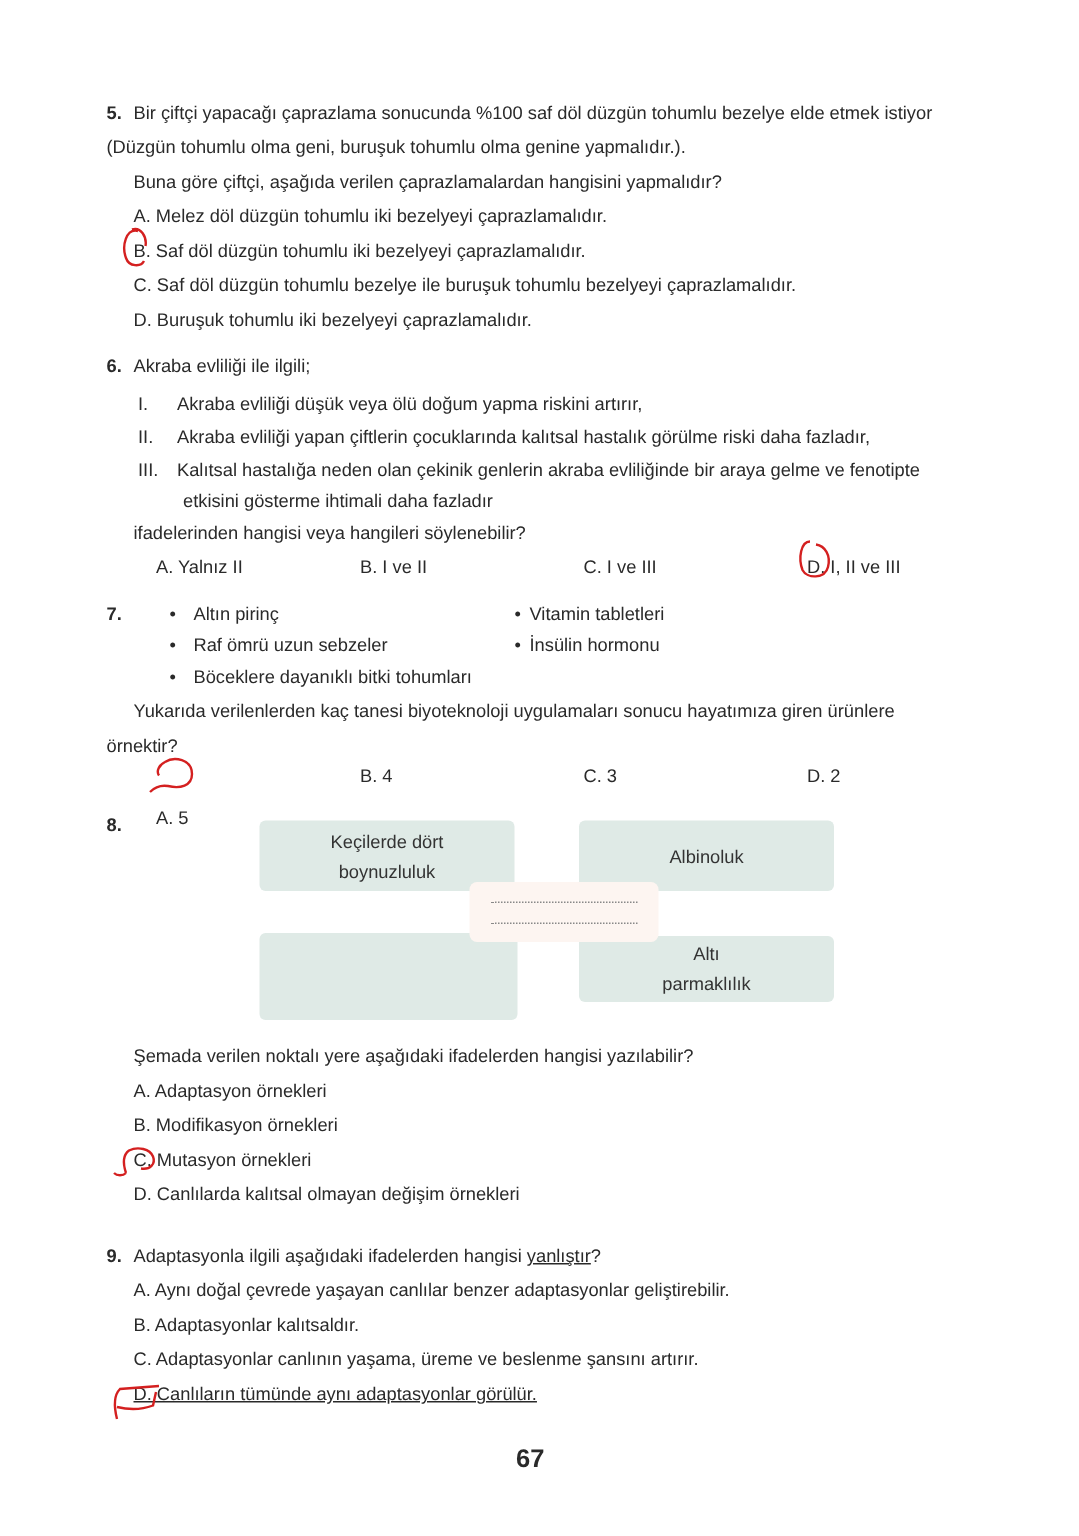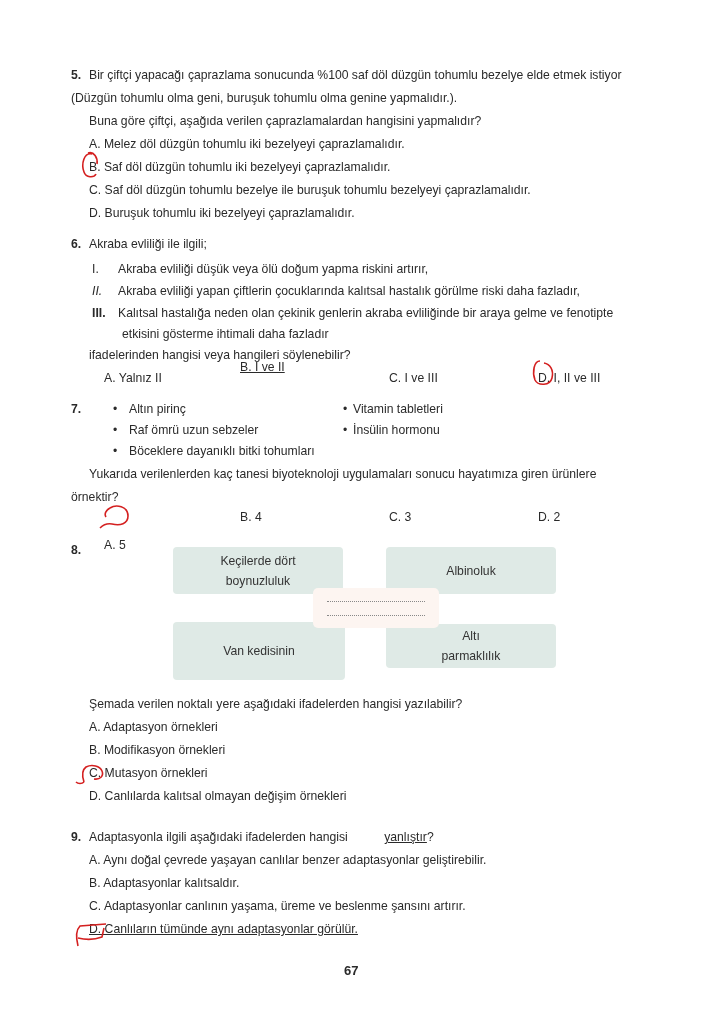--- a/index.html
+++ b/index.html
@@ -14,22 +14,22 @@
     position: absolute; background: #dfeae6; border-radius: 4px;
     display: flex; align-items: center; justify-content: center;
     text-align: center; line-height: 20px; font-size: 12.2px; color: #333;
   }
   .center-box {
     position: absolute; background: #fdf5f1; border-radius: 5px;
   }
   .dots {
     position: absolute; left: 14px; right: 14px; border-top: 1px dotted #888;
   }
-  .underline { text-decoration: underline; margin-left: 33px; }
-  .page-num { font-weight: bold; font-size: 13px; }
+  .underline { text-decoration: underline; }
+  .page-num { font-weight: bold; font-size: 17px; }
 </style>
 </head>
 <body>
 
 <div>
   <span class="abs qnum" style="left:71px;top:68px;">5.</span>
   <span class="abs" style="left:89px;top:68px;">Bir çiftçi yapacağı çaprazlama sonucunda %100 saf döl düzgün tohumlu bezelye elde etmek istiyor</span>
   <span class="abs" style="left:71px;top:91px;">(Düzgün tohumlu olma geni, buruşuk tohumlu olma genine yapmalıdır.).</span>
   <span class="abs" style="left:89px;top:114px;">Buna göre çiftçi, aşağıda verilen çaprazlamalardan hangisini yapmalıdır?</span>
   <span class="abs" style="left:89px;top:137px;">A. Melez döl düzgün tohumlu iki bezelyeyi çaprazlamalıdır.</span>
@@ -39,28 +39,28 @@
   <svg class="mark" style="left:78px;top:150px;" width="26" height="30">
     <path d="M14 4 C 6 2, 3 14, 6 22 C 8 28, 16 28, 18 24 M10 3 C 16 1, 20 8, 19 14" fill="none" stroke="#d42020" stroke-width="1.6"></path>
   </svg>
 </div>
 
 <div>
   <span class="abs qnum" style="left:71px;top:237px;">6.</span>
   <span class="abs" style="left:89px;top:237px;">Akraba evliliği ile ilgili;</span>
   <span class="abs" style="left:92px;top:262px;">I.</span>
   <span class="abs" style="left:118px;top:262px;">Akraba evliliği düşük veya ölü doğum yapma riskini artırır,</span>
-  <span class="abs" style="left:92px;top:284px;font-style:italic;">II.</span>
+  <span class="abs" style="left:92px;top:284px;">II.</span>
   <span class="abs" style="left:118px;top:284px;text-align:center;">Akraba evliliği yapan çiftlerin çocuklarında kalıtsal hastalık görülme riski daha fazladır,</span>
-  <span class="abs" style="left:92px;top:306px;font-weight:bold;">III.</span>
+  <span class="abs" style="left:92px;top:306px;">III.</span>
   <span class="abs" style="left:118px;top:306px;">Kalıtsal hastalığa neden olan çekinik genlerin akraba evliliğinde bir araya gelme ve fenotipte</span>
   <span class="abs" style="left:122px;top:327px;">etkisini gösterme ihtimali daha fazladır</span>
   <span class="abs" style="left:89px;top:348px;">ifadelerinden hangisi veya hangileri söylenebilir?</span>
   <span class="abs" style="left:104px;top:371px;">A. Yalnız II</span>
-  <span class="abs" style="left:240px;top:360px;text-decoration:underline;">B. I ve II</span>
+  <span class="abs" style="left:240px;top:371px;">B. I ve II</span>
   <span class="abs" style="left:389px;top:371px;">C. I ve III</span>
   <span class="abs" style="left:538px;top:371px;">D. I, II ve III</span>
   <svg class="mark" style="left:528px;top:358px;" width="30" height="30">
     <path d="M12 3 C 6 3, 4 14, 7 22 C 10 28, 22 28, 24 20 C 26 12, 22 6, 16 5" fill="none" stroke="#d42020" stroke-width="1.6"></path>
   </svg>
 </div>
 
 <div>
   <span class="abs qnum" style="left:71px;top:402px;">7.</span>
   <span class="abs" style="left:113px;top:402px;">•</span>
@@ -91,21 +91,20 @@
       <div>
         <div>Keçilerde dört</div>
         <div>boynuzluluk</div>
       </div>
     </div>
     <div class="box" style="left:386px;top:547px;width:170px;height:47px;">
       <div>Albinoluk</div>
     </div>
     <div class="box" style="left:173px;top:622px;width:172px;height:58px;">
       <div>
-        <div>Van kedisinin</div>
       </div>
     </div>
     <div class="box" style="left:386px;top:624px;width:170px;height:44px;">
       <div>
         <div>Altı</div>
         <div>parmaklılık</div>
       </div>
     </div>
     <div class="center-box" style="left:313px;top:588px;width:126px;height:40px;">
       <div class="dots" style="top:13px;"></div>

